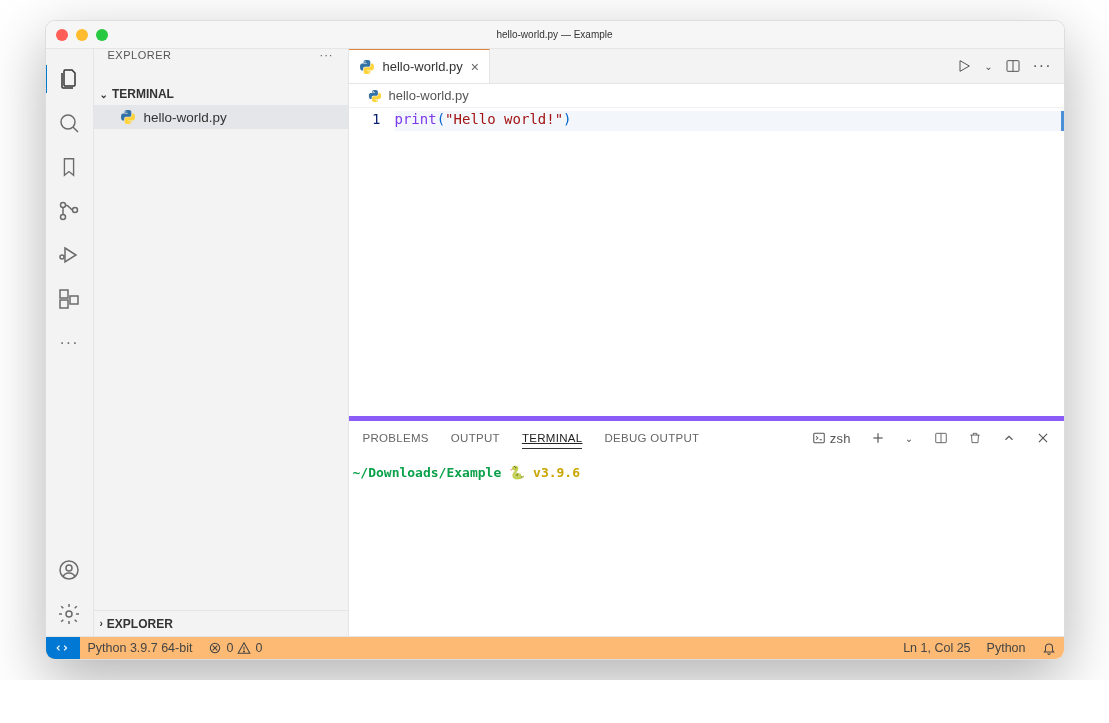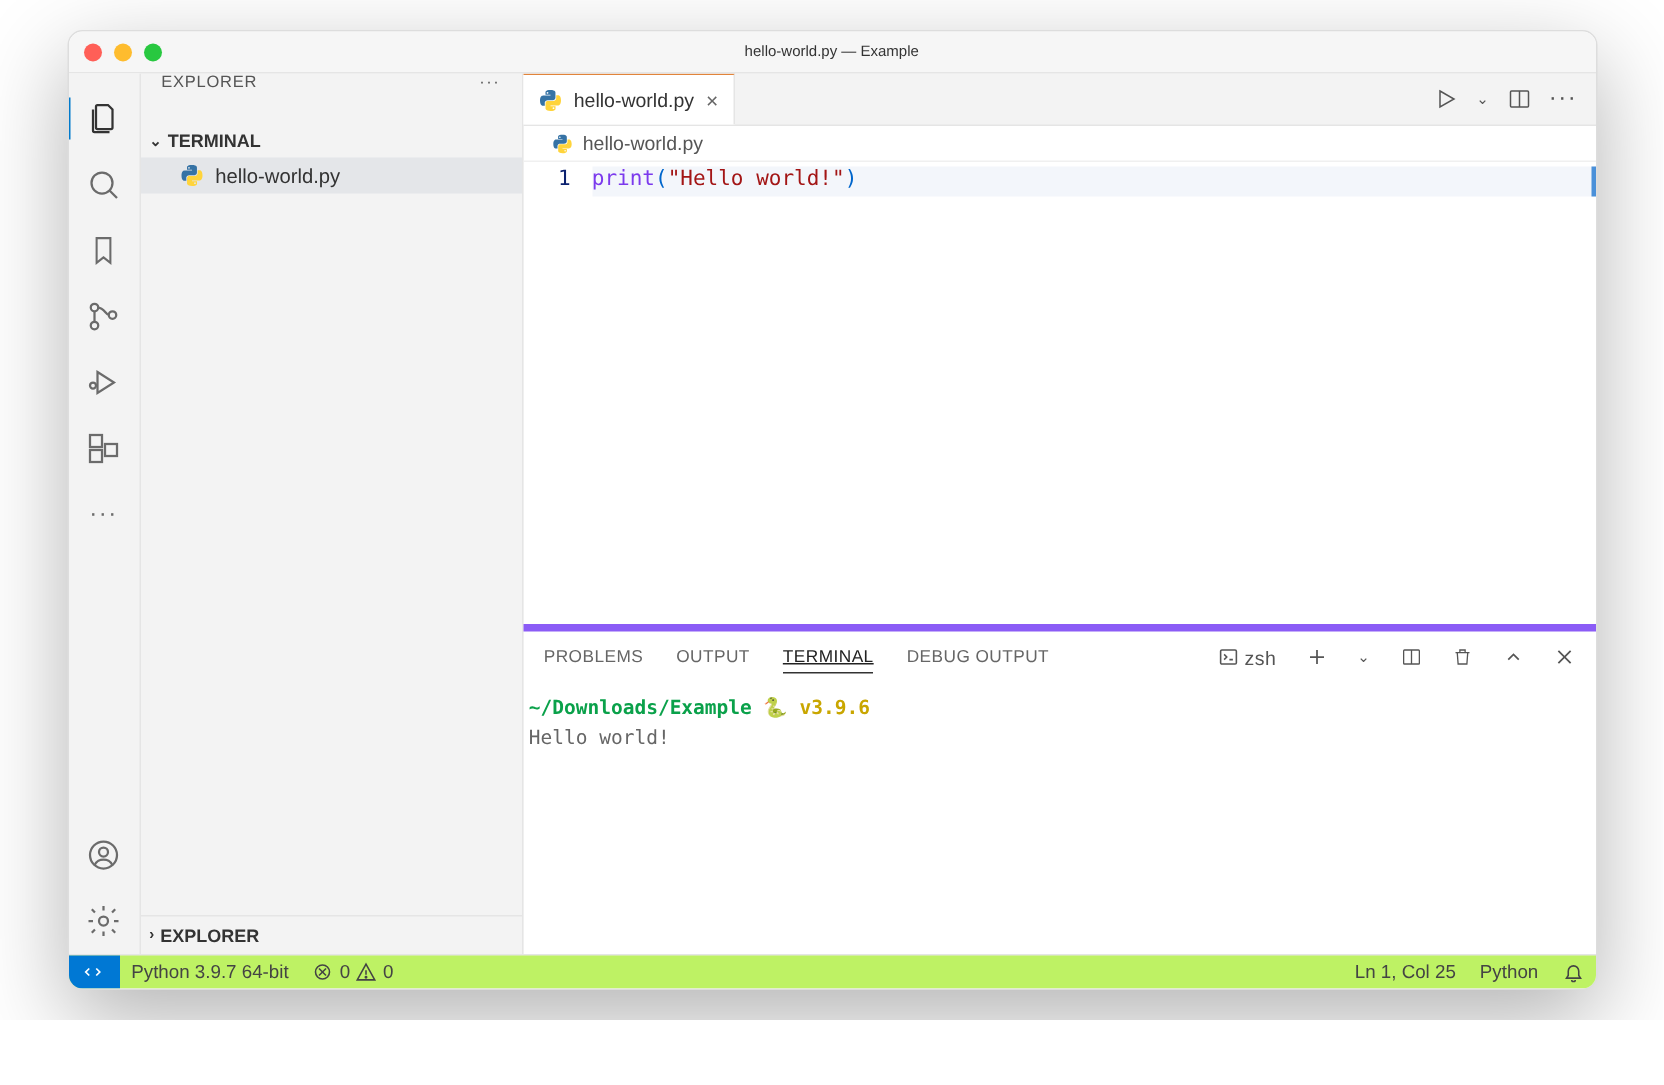--- a/index.html
+++ b/index.html
@@ -196,21 +196,21 @@
   color: #333;
 }
 .term-path { color: #0aa14a; font-weight: 600; }
 .term-ver { color: #c9a600; font-weight: 600; }
 .term-prompt { color: #d90073; font-weight: 700; }
 .term-cmd { color: #333; }
 .term-file { text-decoration: underline; }
 .term-out { color: #666; }
 .status-bar {
   height: 23px;
-  background: #bef264;
+  background: #fdba74;
   border-top: 1px solid #e5e5e5;
   display: flex;
   align-items: center;
   font-size: 12.5px;
   color: #444;
 }
 .status-remote {
   width: 34px; height: 100%;
   background: #0078d4;
   display: flex; align-items: center; justify-content: center;
@@ -421,21 +421,20 @@
                 </svg>
             </span>
           </div>
         </div>
         <div class="terminal">
           <div>
             <span class="term-path">~/Downloads/Example</span>
             <span>🐍</span>
             <span class="term-ver">v3.9.6</span>
           </div>
-          <div class="term-out">Hello world!</div>
         </div>
       </div>
 
     </div>
   </div>
 
   <div class="status-bar">
     <div class="status-remote">
       <svg class="icon-svg" width="14" height="14" viewBox="0 0 24 24" fill="none" stroke="currentColor" stroke-width="2">
           <path d="M6 8l-4 4 4 4M14 8l4 4-4 4"></path>

